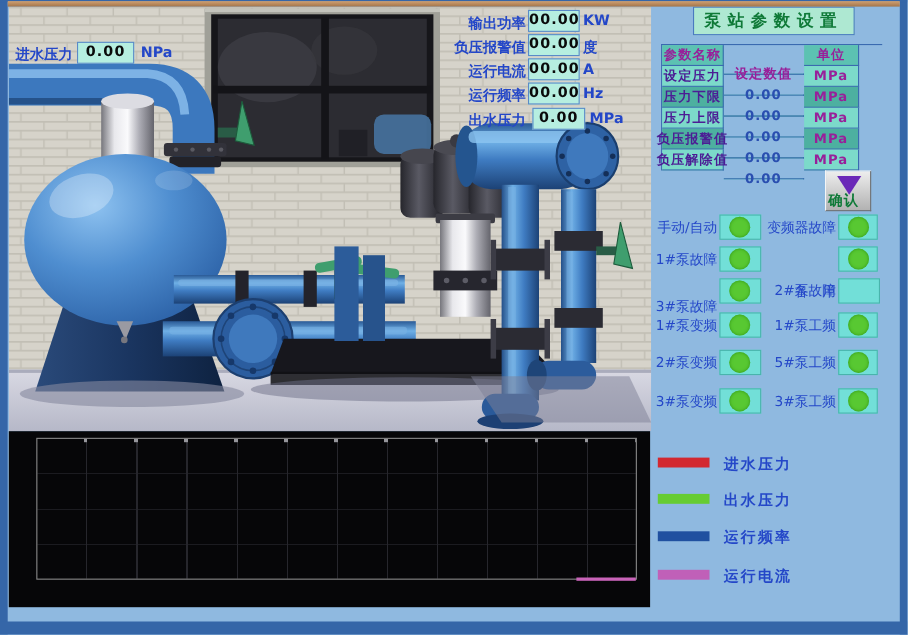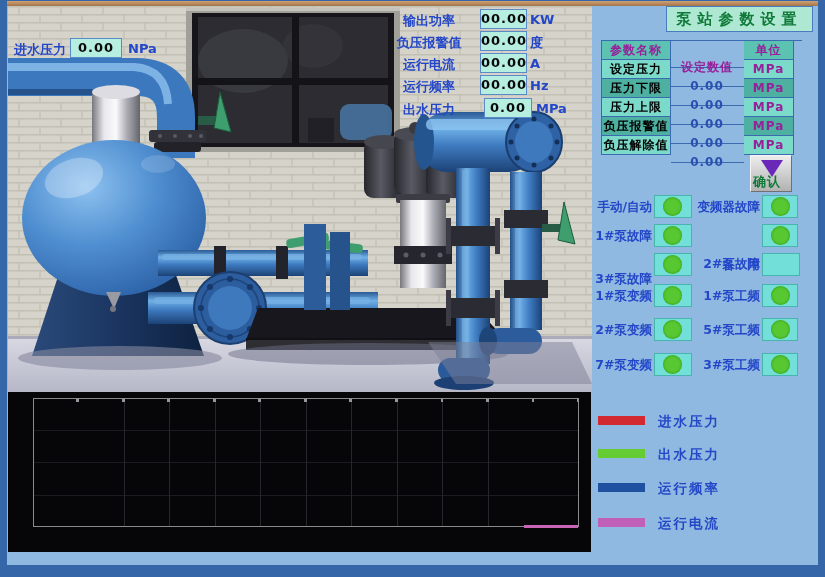--- a/index.html
+++ b/index.html
@@ -34,53 +34,53 @@
 
   .blue-lbl { color:#2447c8; font-weight:bold; font-size:13px; white-space:nowrap; }
   .val-box { position:absolute; background:#b6eee0; border:1px solid #5a8ac8;
     color:#0a0a0a; font-weight:bold; font-size:13px; letter-spacing:1px;
     text-align:center; z-index:10; }
 
   .inlet-lbl { position:absolute; left:14px; top:41px; z-index:10; }
   .inlet-box { left:70px; top:38px; width:52px; height:20px; line-height:18px; }
   .inlet-unit { position:absolute; left:128px; top:41px; z-index:10; }
 
-  .ro-lbl { position:absolute; width:98px; text-align:center; z-index:10; }
+  .ro-lbl { position:absolute; width:98px; text-align:right; z-index:10; }
   .ro-box { width:47px; height:20px; line-height:18px; }
   .ro-unit { position:absolute; z-index:10; }
 
   
   .title-box { position:absolute; left:630px; top:6px; width:147px; height:26px;
-    background:#aee8d2; border:1px solid #4a7ac0; z-index:10;margin-left:36px; }
+    background:#aee8d2; border:1px solid #4a7ac0; z-index:10; }
   .title-box span { display:block; color:#0f7a38; font-size:15px; font-weight:bold;
     letter-spacing:6px; text-align:center; line-height:24px; }
 
   .ptable { position:absolute; left:601px; top:40px; width:201px; z-index:10;
     border-top:1px solid #3a6ab0; border-left:1px solid #3a6ab0; }
   .prow { display:flex; height:19px; }
   .pcell { border-right:1px solid #3a6ab0; border-bottom:1px solid #3a6ab0;
     display:flex; align-items:center; justify-content:center;
     font-weight:bold; font-size:12px; white-space:nowrap; }
-  .c1 { width:69px; } .c2 { width:73px;margin-top:26px; } .c3 { width:50px; }
+  .c1 { width:56px; } .c2 { width:73px;margin-top:26px; } .c3 { width:50px; }
   .rhead { background:#5cc2b2; } .rlight { background:#7cdaca; } .rdark { background:#4db0a0; }
   .t-purple { color:#98209a; letter-spacing:1px; }
-  .t-green  { color:#000000; letter-spacing:1px; }
+  .t-green  { color:#4c1d95; letter-spacing:1px; }
   .t-blue   { color:#2a4fb0; letter-spacing:1px; }
 
   .confirm-btn { position:absolute; left:750px; top:155px; width:42px; height:37px;
     background:linear-gradient(#ededed,#b2b2b2); border:1px solid #707070;
     border-top-color:#f5f5f5; border-left-color:#f5f5f5; z-index:10; cursor:pointer; }
   .tri-down { position:absolute; left:10px; top:4px; width:0; height:0;
     border-left:11px solid transparent; border-right:11px solid transparent;
     border-top:17px solid #6a28b8; }
   .confirm-lbl { position:absolute; left:2px; bottom:0px; color:#0f7a38;
     font-weight:bold; font-size:13px; letter-spacing:1px; }
 
   .ind-label { position:absolute; height:23px; line-height:23px; text-align:right;
-    color:#2447c8; font-weight:bold; font-size:12.5px; z-index:10; white-space:nowrap; }
+    color:#2447c8; font-weight:normal; font-size:12.5px; z-index:10; white-space:nowrap; }
   .ind-box { position:absolute; width:38px; height:23px; background:#72dfd8;
     border:1px solid #49b4ac; z-index:10; }
   .led { width:19px; height:19px; border-radius:50%; background:#58c832;
     box-shadow:inset 0 0 3px #2f9314; margin:1px 0 0 8px; }
 
   .legend-bar { position:absolute; left:598px; width:47px; height:9px; z-index:10; }
   .legend-lbl { position:absolute; left:658px; color:#2447c8; font-weight:bold;
     font-size:13.5px; letter-spacing:2px; z-index:10; white-space:nowrap; }
 
   
@@ -400,21 +400,21 @@
 
   <div class="ind-label" style="left:586px;top:318px;width:66px;">2#泵变频</div>
   <div class="ind-box" style="left:654px;top:318px;">
       <div class="led"></div>
     </div>
   <div class="ind-label" style="left:688px;top:318px;width:72px;">5#泵工频</div>
   <div class="ind-box" style="left:762px;top:318px;width:36px;">
       <div class="led"></div>
     </div>
 
-  <div class="ind-label" style="left:586px;top:353px;width:66px;">7#泵变频</div>
+  <div class="ind-label" style="left:586px;top:353px;width:66px;">3#泵变频</div>
   <div class="ind-box" style="left:654px;top:353px;">
       <div class="led"></div>
     </div>
   <div class="ind-label" style="left:688px;top:353px;width:72px;">3#泵工频</div>
   <div class="ind-box" style="left:762px;top:353px;width:36px;">
       <div class="led"></div>
     </div>
 
   <div class="chart">
     <div class="plot">

